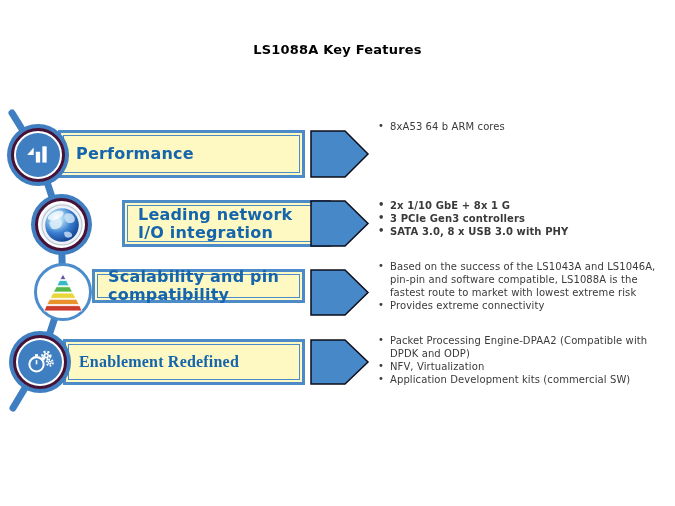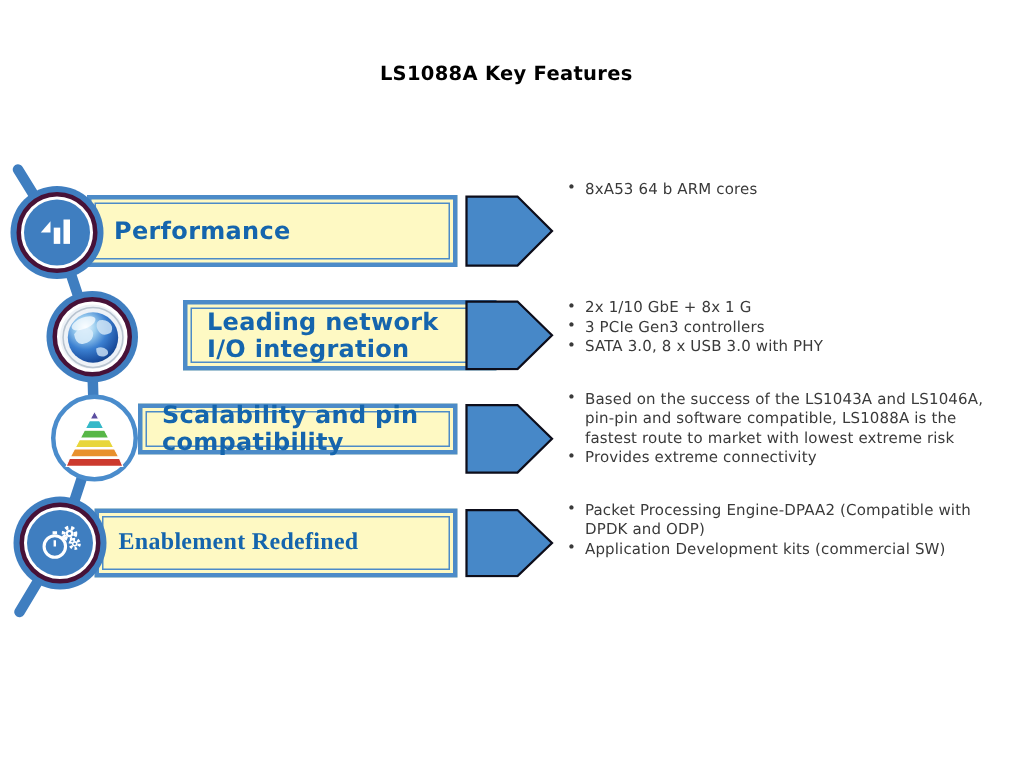--- a/index.html
+++ b/index.html
@@ -117,21 +117,21 @@
           <circle cx="20" cy="20" r="19" fill="#eef2f7" stroke="#b9c4d0" stroke-width="1"></circle>
           <circle cx="20" cy="20" r="16" fill="url(#gg)"></circle>
           <path d="M8,18 q3,-5 8,-4 q5,1 4,5 q-1,4 -6,5 q-5,1 -6,-6z" fill="#d9ecf9" opacity="0.9"></path>
           <path d="M24,9 q6,-1 8,4 q1,4 -3,5 q-4,1 -6,-3 q-2,-4 1,-6z" fill="#cfe4f6" opacity="0.85"></path>
           <path d="M22,27 q4,-2 7,1 q2,3 -2,4 q-5,1 -5,-5z" fill="#cfe4f6" opacity="0.8"></path>
           <ellipse cx="14" cy="11" rx="8" ry="3.6" fill="#ffffff" opacity="0.7" transform="rotate(-22 14 11)"></ellipse>
         </svg>
       </div>
     </div>
   </div>
-  <ul class="blist" style="top:199px;">
+  <ul class="blist" style="top:199px;font-weight:bold;">
     <li>2x 1/10 GbE + 8x 1 G</li>
     <li>3 PCIe Gen3 controllers</li>
     <li>SATA 3.0, 8 x USB 3.0 with PHY</li>
   </ul>
 
   <div class="fbox" style="left:92px; top:269px; width:213px; height:34px;">
     <div class="fbox-inner">
       <span class="fbox-label">Scalability and pin
 compatibility</span>
     </div>
@@ -179,16 +179,17 @@
             <circle cx="21.5" cy="13.5" r="2.6" fill="none" stroke="#ffffff" stroke-width="1.9" stroke-dasharray="1.4 1.3"></circle>
             <circle cx="21.5" cy="13.5" r="1.6" fill="#ffffff"></circle>
             <circle cx="21.5" cy="13.5" r="0.7" fill="#3f7ec0"></circle>
           </g>
         </svg>
       </div>
     </div>
   </div>
   <ul class="blist" style="top:334px;">
     <li>Packet Processing Engine-DPAA2 (Compatible with DPDK and ODP)</li>
+    <li>NFV, Virtualization</li>
     <li>Application Development kits (commercial SW)</li>
   </ul>
 
 </div>
 
 </body></html>

